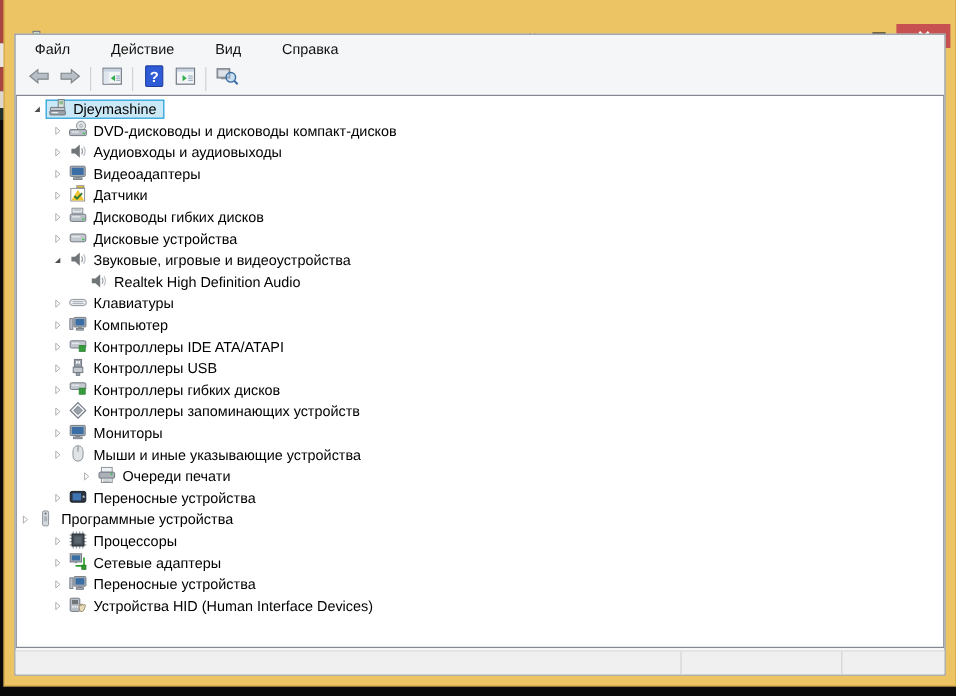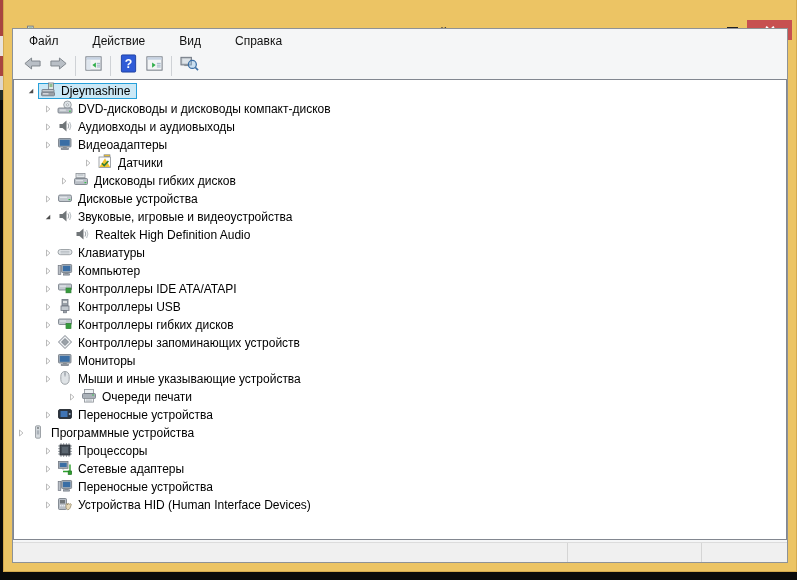--- a/index.html
+++ b/index.html
@@ -220,37 +220,37 @@
           <span class="nodebody">
             <span class="ticon"><svg viewBox="0 0 16 16">
                 <rect x="1.5" y="2.5" width="12.5" height="8.5" rx="0.8" fill="#aab1b8" stroke="#6f7680" stroke-width="0.8"></rect>
                 <rect x="2.8" y="3.8" width="9.9" height="6" fill="#3a6ea5"></rect>
                 <rect x="5.8" y="11" width="4" height="1.2" fill="#8a9096"></rect>
                 <rect x="4.2" y="12.2" width="7.2" height="1.4" fill="#aab1b8" stroke="#6f7680" stroke-width="0.7"></rect>
               </svg></span>
             <span class="tlabel">Видеоадаптеры</span>
           </span>
         </div>
-        <div class="trow" style="padding-left: 27px; margin-left: 40px;">
+        <div class="trow" style="padding-left: 27px;">
           <span class="expander">
             <svg viewBox="0 0 16 16">
               <path d="M6 4 L10.6 8 L6 12 Z" fill="#ffffff" stroke="#a6a6a6" stroke-width="1"></path>
             </svg>
           </span>
           <span class="nodebody">
             <span class="ticon"><svg viewBox="0 0 16 16">
                 <rect x="7" y="0.8" width="6" height="1.8" fill="#f2c530" stroke="#6f7680" stroke-width="0.6"></rect>
                 <rect x="2" y="3" width="11.5" height="10.5" fill="#fdfdfd" stroke="#8a9096" stroke-width="0.8"></rect>
                 <path d="M2.4 13 L8 4.2 L13.1 13 Z" fill="#f2c530"></path>
                 <path d="M5 9.3 l2.2 2.2 L11.4 7" stroke="#2f7d35" stroke-width="1.6" fill="none"></path>
               </svg></span>
             <span class="tlabel">Датчики</span>
           </span>
         </div>
-        <div class="trow" style="padding-left: 43px;">
+        <div class="trow" style="padding-left: 27px;">
           <span class="expander">
             <svg viewBox="0 0 16 16">
               <path d="M6 4 L10.6 8 L6 12 Z" fill="#ffffff" stroke="#a6a6a6" stroke-width="1"></path>
             </svg>
           </span>
           <span class="nodebody">
             <span class="ticon"><svg viewBox="0 0 16 16">
                 <rect x="3" y="1.5" width="9" height="4.2" fill="#e4e8eb" stroke="#8a9096" stroke-width="0.8"></rect>
                 <rect x="4.5" y="2.5" width="6" height="1" fill="#aab1b8"></rect>
                 <rect x="1.5" y="6.5" width="13" height="6" rx="1" fill="#b9bfc6" stroke="#6f7680" stroke-width="0.8"></rect>

